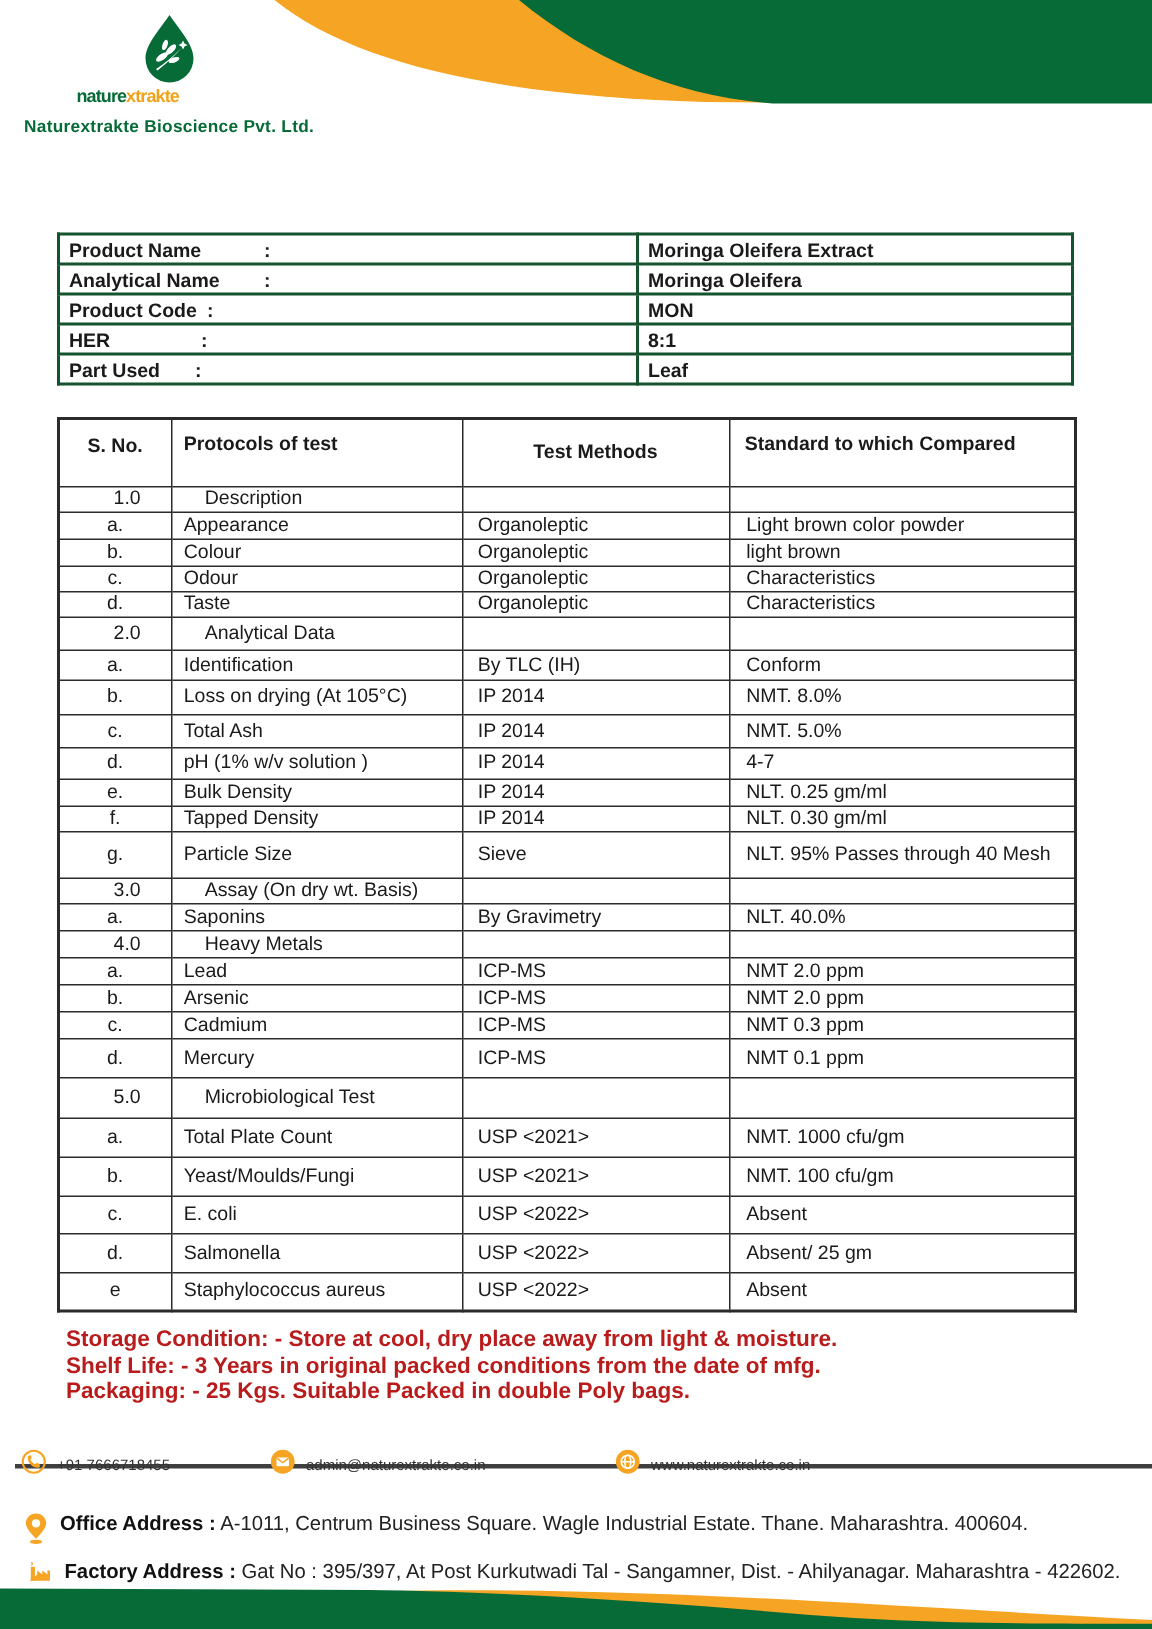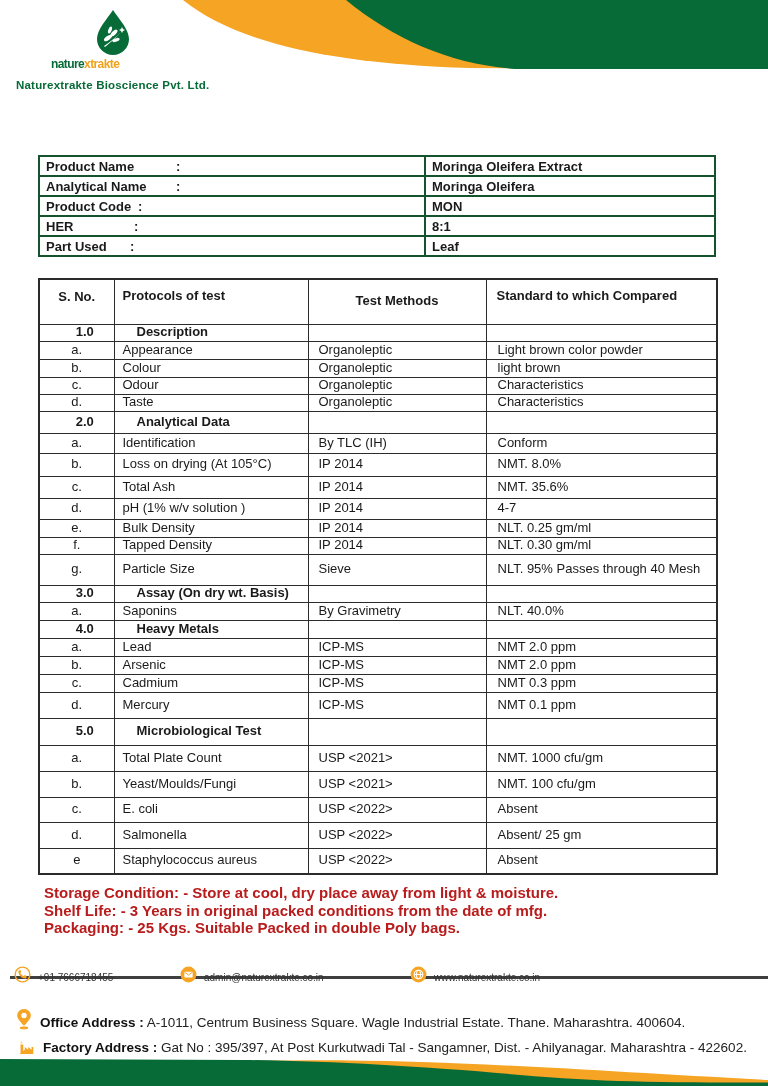--- a/index.html
+++ b/index.html
@@ -36,32 +36,32 @@
   #spec-table thead tr{height:45px;}
   #spec-table th{font-weight:bold;text-align:left;}
   #spec-table th.h0{text-align:center;vertical-align:top;padding-top:10px;}
   #spec-table th.h1{vertical-align:top;padding-top:9px;padding-left:8px;}
   #spec-table th.h2{text-align:center;vertical-align:middle;}
   #spec-table th.h3{vertical-align:top;padding-top:9px;padding-left:10px;}
   #spec-table td.csno{text-align:center;}
   #spec-table td.cprot{padding-left:8px;}
   #spec-table td.cmeth{padding-left:10px;}
   #spec-table td.cstd{padding-left:11px;}
-  #spec-table tr.section td{font-weight:bold;padding-left:22px;}
+  #spec-table tr.section td{font-weight:normal;padding-left:22px;}
 
   
   #notes{position:absolute;left:44px;top:884px;font-size:15px;font-weight:bold;
          line-height:17.5px;color:#b91c1c;}
 
   
   #footer-sep{position:absolute;left:10px;top:976px;width:758px;height:3px;background:#3f3f3f;}
   .contact{position:absolute;top:966px;display:flex;align-items:flex-end;gap:7px;
            font-size:10px;color:#333;}
   #contact-phone{left:14px;} #contact-email{left:180px;} #contact-web{left:410px;}
-  .addr{position:absolute;display:flex;align-items:flex-end;gap:8px;font-size:13.5px;color:#222;}
+  .addr{position:absolute;display:flex;align-items:flex-start;gap:8px;font-size:13.5px;color:#222;}
   #office-row{left:16px;top:1008px;} #factory-row{left:18px;top:1040px;}
   .addr b{color:#111;}
   .icon{flex:0 0 auto;display:inline-block;}
 
   #bottom-deco{position:absolute;left:0;bottom:0;width:768px;height:30px;}
 </style>
 </head>
 <body>
 
 <svg id="top-deco" viewBox="0 0 768 100" preserveAspectRatio="none">
@@ -169,21 +169,21 @@
       <tr style="height: 23px;">
         <td class="csno">b.</td>
         <td class="cprot">Loss on drying (At 105°C)</td>
         <td class="cmeth">IP 2014</td>
         <td class="cstd">NMT. 8.0%</td>
       </tr>
       <tr style="height: 22px;">
         <td class="csno">c.</td>
         <td class="cprot">Total Ash</td>
         <td class="cmeth">IP 2014</td>
-        <td class="cstd">NMT. 35.6%</td>
+        <td class="cstd">NMT. 5.0%</td>
       </tr>
       <tr style="height: 21px;">
         <td class="csno">d.</td>
         <td class="cprot">pH (1% w/v solution )</td>
         <td class="cmeth">IP 2014</td>
         <td class="cstd">4-7</td>
       </tr>
       <tr style="height: 18px;">
         <td class="csno">e.</td>
         <td class="cprot">Bulk Density</td>

